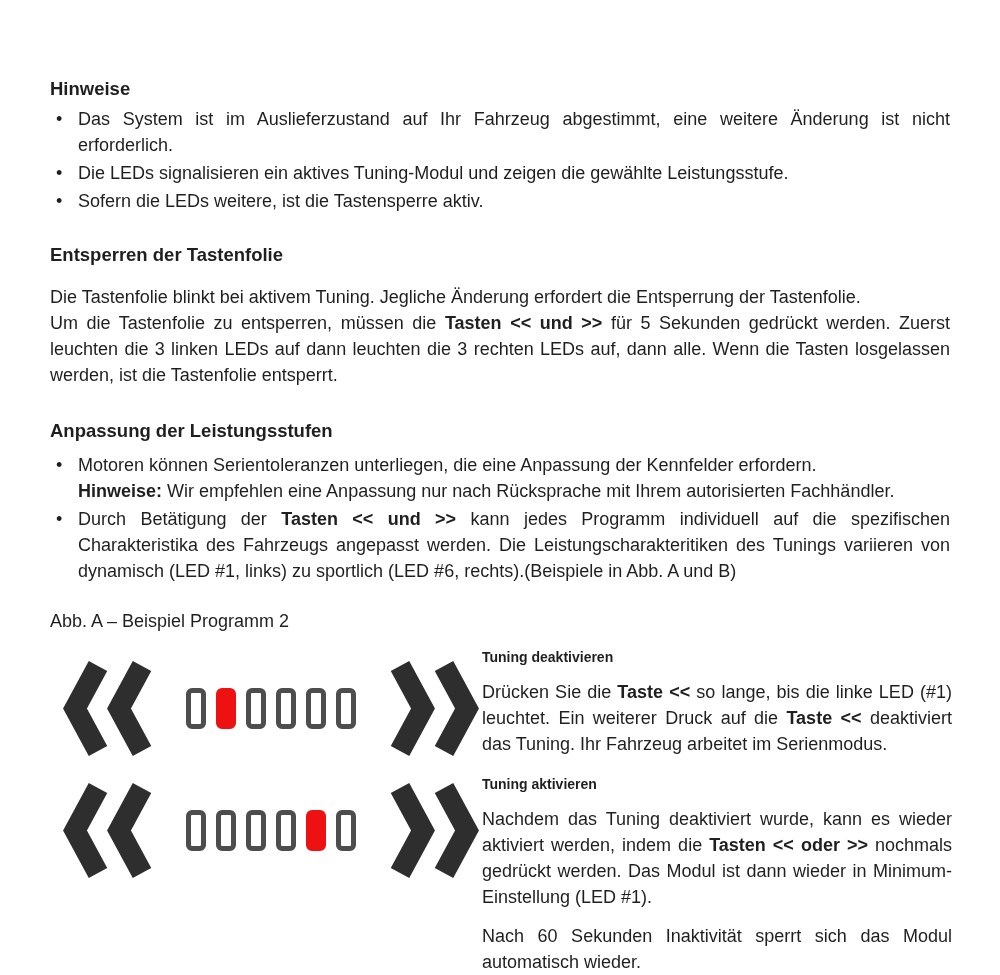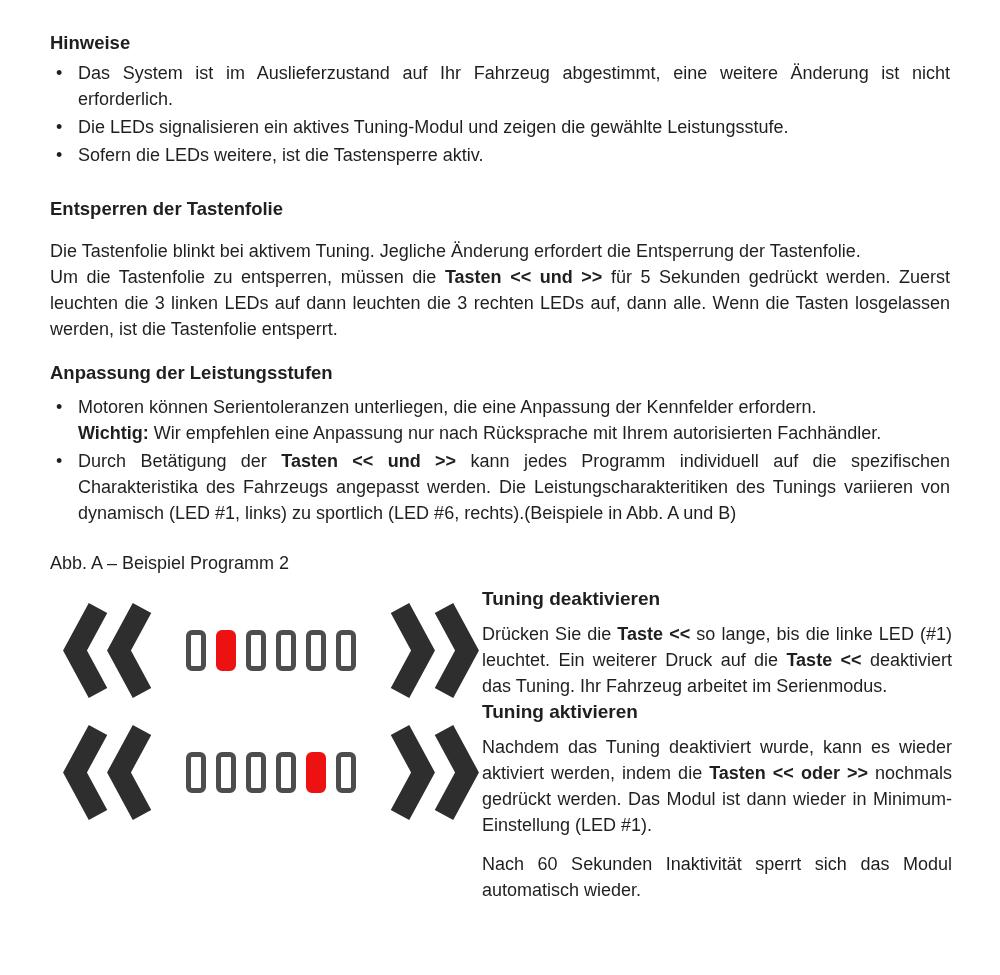--- a/index.html
+++ b/index.html
@@ -12,42 +12,42 @@
   *{margin:0;padding:0;box-sizing:border-box;}
   html,body{background:var(--page-bg);}
   body{
     width:1000px;height:975px;overflow:hidden;
     font-family:"Liberation Sans","DejaVu Sans",sans-serif;
     color:var(--text);
     font-size:18px;line-height:26px;
     padding:30px 50px 0 50px;
   }
   b{font-weight:bold;}
-  .h{font-size:18.5px;font-weight:bold;line-height:26px;}
+  .h{font-size:18.5px;font-weight:bold;line-height:26px;margin-top:46px;}
   .sect-gap-1{margin-top:28px;}
-  .sect-gap-2{margin-top:18px;}
+  .sect-gap-2{margin-top:30px;}
   ul.blt{list-style:none;margin-top:4px;}
   ul.blt li{display:flex;margin-top:2px;}
   ul.blt li .marker{flex:0 0 28px;padding-left:6px;}
   ul.blt li .btxt{flex:1;}
   .just{text-align:justify;}
   .para{margin-top:16px;}
   .li-gap{margin-top:14px;}
   .two-col{position:relative;margin-top:24px;height:420px;}
   .left-col{position:absolute;left:0;top:0;width:440px;}
   .right-col{position:absolute;left:432px;top:36px;width:470px;}
   .fig-caption{font-size:18px;}
   .fig{display:flex;align-items:center;gap:24px;margin:27px 0 0 12px;}
   .fig .leds{display:flex;gap:10px;align-items:center;}
   .led{width:20px;height:41px;border:5px solid var(--led-outline);border-radius:6px;background:#fff;}
   .led.on{background:var(--led-active);border-color:var(--led-active);}
   .chev{display:block;}
   .chev path{fill:none;stroke:var(--chevron);stroke-width:21;}
   .caption-b{margin-top:63px;}
-  .rc-h{font-size:19px;font-weight:bold;line-height:26px;}
+  .rc-h{font-size:14px;font-weight:bold;line-height:26px;}
   .rc-p{margin-top:9px;}
   .rc-gap{margin-top:13px;}
 </style>
 </head>
 <body>
 
 <div class="h">Hinweise</div>
 <ul class="blt">
   <li>
     <span class="marker">•</span>
@@ -66,21 +66,21 @@
 <div class="h sect-gap-1">Entsperren der Tastenfolie</div>
 <p class="para">Die Tastenfolie blinkt bei aktivem Tuning. Jegliche Änderung erfordert die Entsperrung der Tastenfolie.</p>
 <p class="just">Um die Tastenfolie zu entsperren, müssen die <b>Tasten &lt;&lt; und &gt;&gt;</b> für 5 Sekunden gedrückt werden. Zuerst leuchten die 3 linken LEDs auf dann leuchten die 3 rechten LEDs auf, dann alle. Wenn die Tasten losgelassen werden, ist die Tastenfolie entsperrt.</p>
 
 <div class="h sect-gap-2">Anpassung der Leistungsstufen</div>
 <ul class="blt">
   <li class="li-gap" style="margin-top:8px;">
     <span class="marker">•</span>
     <span class="btxt">
       <span style="display:block">Motoren können Serientoleranzen unterliegen, die eine Anpassung der Kennfelder erfordern.</span>
-      <span style="display:block"><b>Wichtig:</b> Wir empfehlen eine Anpassung nur nach Rücksprache mit Ihrem autorisierten Fachhändler.</span>
+      <span style="display:block"><b>Hinweise:</b> Wir empfehlen eine Anpassung nur nach Rücksprache mit Ihrem autorisierten Fachhändler.</span>
     </span>
   </li>
   <li class="li-gap">
     <span class="marker">•</span>
     <span class="btxt just">Durch Betätigung der <b>Tasten &lt;&lt; und &gt;&gt;</b> kann jedes Programm individuell auf die spezifischen Charakteristika des Fahrzeugs angepasst werden. Die Leistungscharakteritiken des Tunings variieren von dynamisch (LED #1, links) zu sportlich (LED #6, rechts).(Beispiele in Abb. A und B)</span>
   </li>
 </ul>
 
 <div class="two-col">
 
@@ -124,18 +124,18 @@
         <path d="M20,5 L43,47.5 L20,90"></path>
         <path d="M64,5 L87,47.5 L64,90"></path>
       </svg>
     </div>
   </div>
 
   <div class="right-col">
     <div class="rc-h">Tuning deaktivieren</div>
     <p class="rc-p just">Drücken Sie die <b>Taste &lt;&lt;</b> so lange, bis die linke LED (#1) leuchtet. Ein weiterer Druck auf die <b>Taste &lt;&lt;</b> deaktiviert das Tuning. Ihr Fahrzeug arbeitet im Serienmodus.</p>
 
-    <div class="rc-h" style="">Tuning aktivieren</div>
+    <div class="rc-h" style="margin-top:14px;">Tuning aktivieren</div>
     <p class="rc-p just">Nachdem das Tuning deaktiviert wurde, kann es wieder aktiviert werden, indem die <b>Tasten &lt;&lt; oder &gt;&gt;</b> nochmals gedrückt werden. Das Modul ist dann wieder in Minimum-Einstellung (LED #1).</p>
     <p class="rc-p rc-gap just">Nach 60 Sekunden Inaktivität sperrt sich das Modul automatisch wieder.</p>
   </div>
 
 </div>
 
 </body></html>

